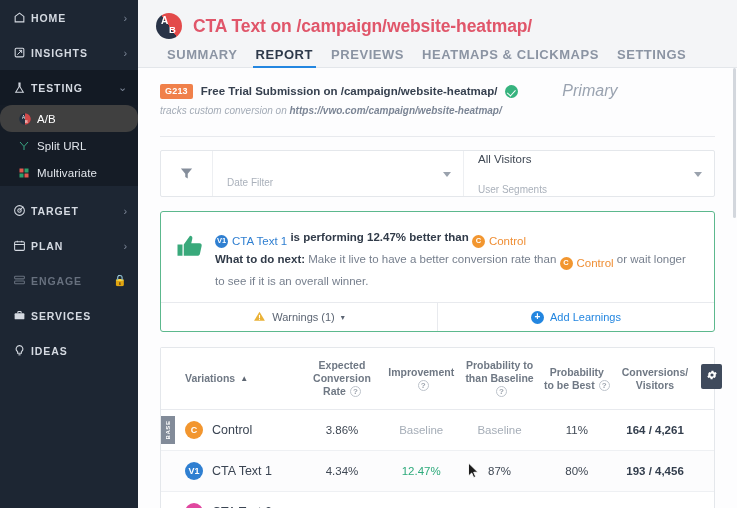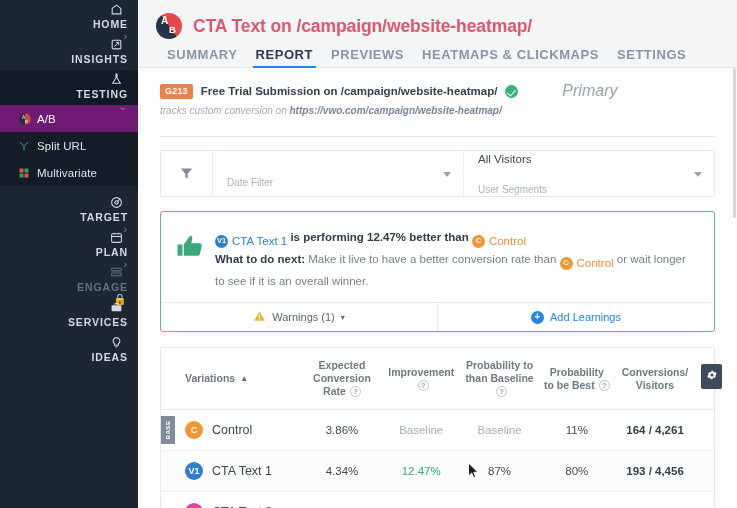--- a/index.html
+++ b/index.html
@@ -15,40 +15,40 @@
 
   
   .sidebar {
     width:138px; flex:0 0 138px; height:508px;
     background:#1d2633;
     color:#c6ccd6;
     position:relative;
     overflow:hidden;
   }
   .nav-item {
-    height:35px; display:flex; align-items:flex-end;
+    height:35px; display:flex; align-items:center;
     padding:0 10px 0 13px;
     font-size:10.5px; letter-spacing:.9px; font-weight:600;
     color:#d5dae2; text-transform:uppercase;
-    cursor:pointer; position:relative;flex-direction:column;
+    cursor:pointer; position:relative;
   }
   .nav-item .ico { width:18px; flex:0 0 18px; display:flex; align-items:center; }
   .nav-item .lbl { flex:1; white-space:nowrap; }
   .nav-item .chev { color:#7c8697; font-size:11px; font-weight:400; }
   .nav-item.dim { color:#67707e; }
   .nav-item.section-open { background:#131a24; }
   .sub-wrap { background:#151c26; }
   .sub-item {
     height:27px; display:flex; align-items:center;
     padding:0 10px 0 18px; font-size:11.5px;
     color:#e2e6ec; letter-spacing:.1px; text-transform:none; font-weight:400;
     cursor:pointer;
   }
   .sub-item .ico { width:19px; flex:0 0 19px; display:flex; align-items:center; }
-  .sub-item.active { background:#701a75; color:#fff; }
+  .sub-item.active { background:#404040; color:#fff;border-radius:12px; }
   .lock { color:#e0b24b; font-size:11px; }
 
   
   .main { flex:1; height:508px; position:relative; background:#fbfbfc; overflow:hidden; }
   .topbar {
     background:#f4f5f7;
     padding:9px 0 0 0;
     border-bottom:1px solid #e3e6ea;
     height:68px;
   }

